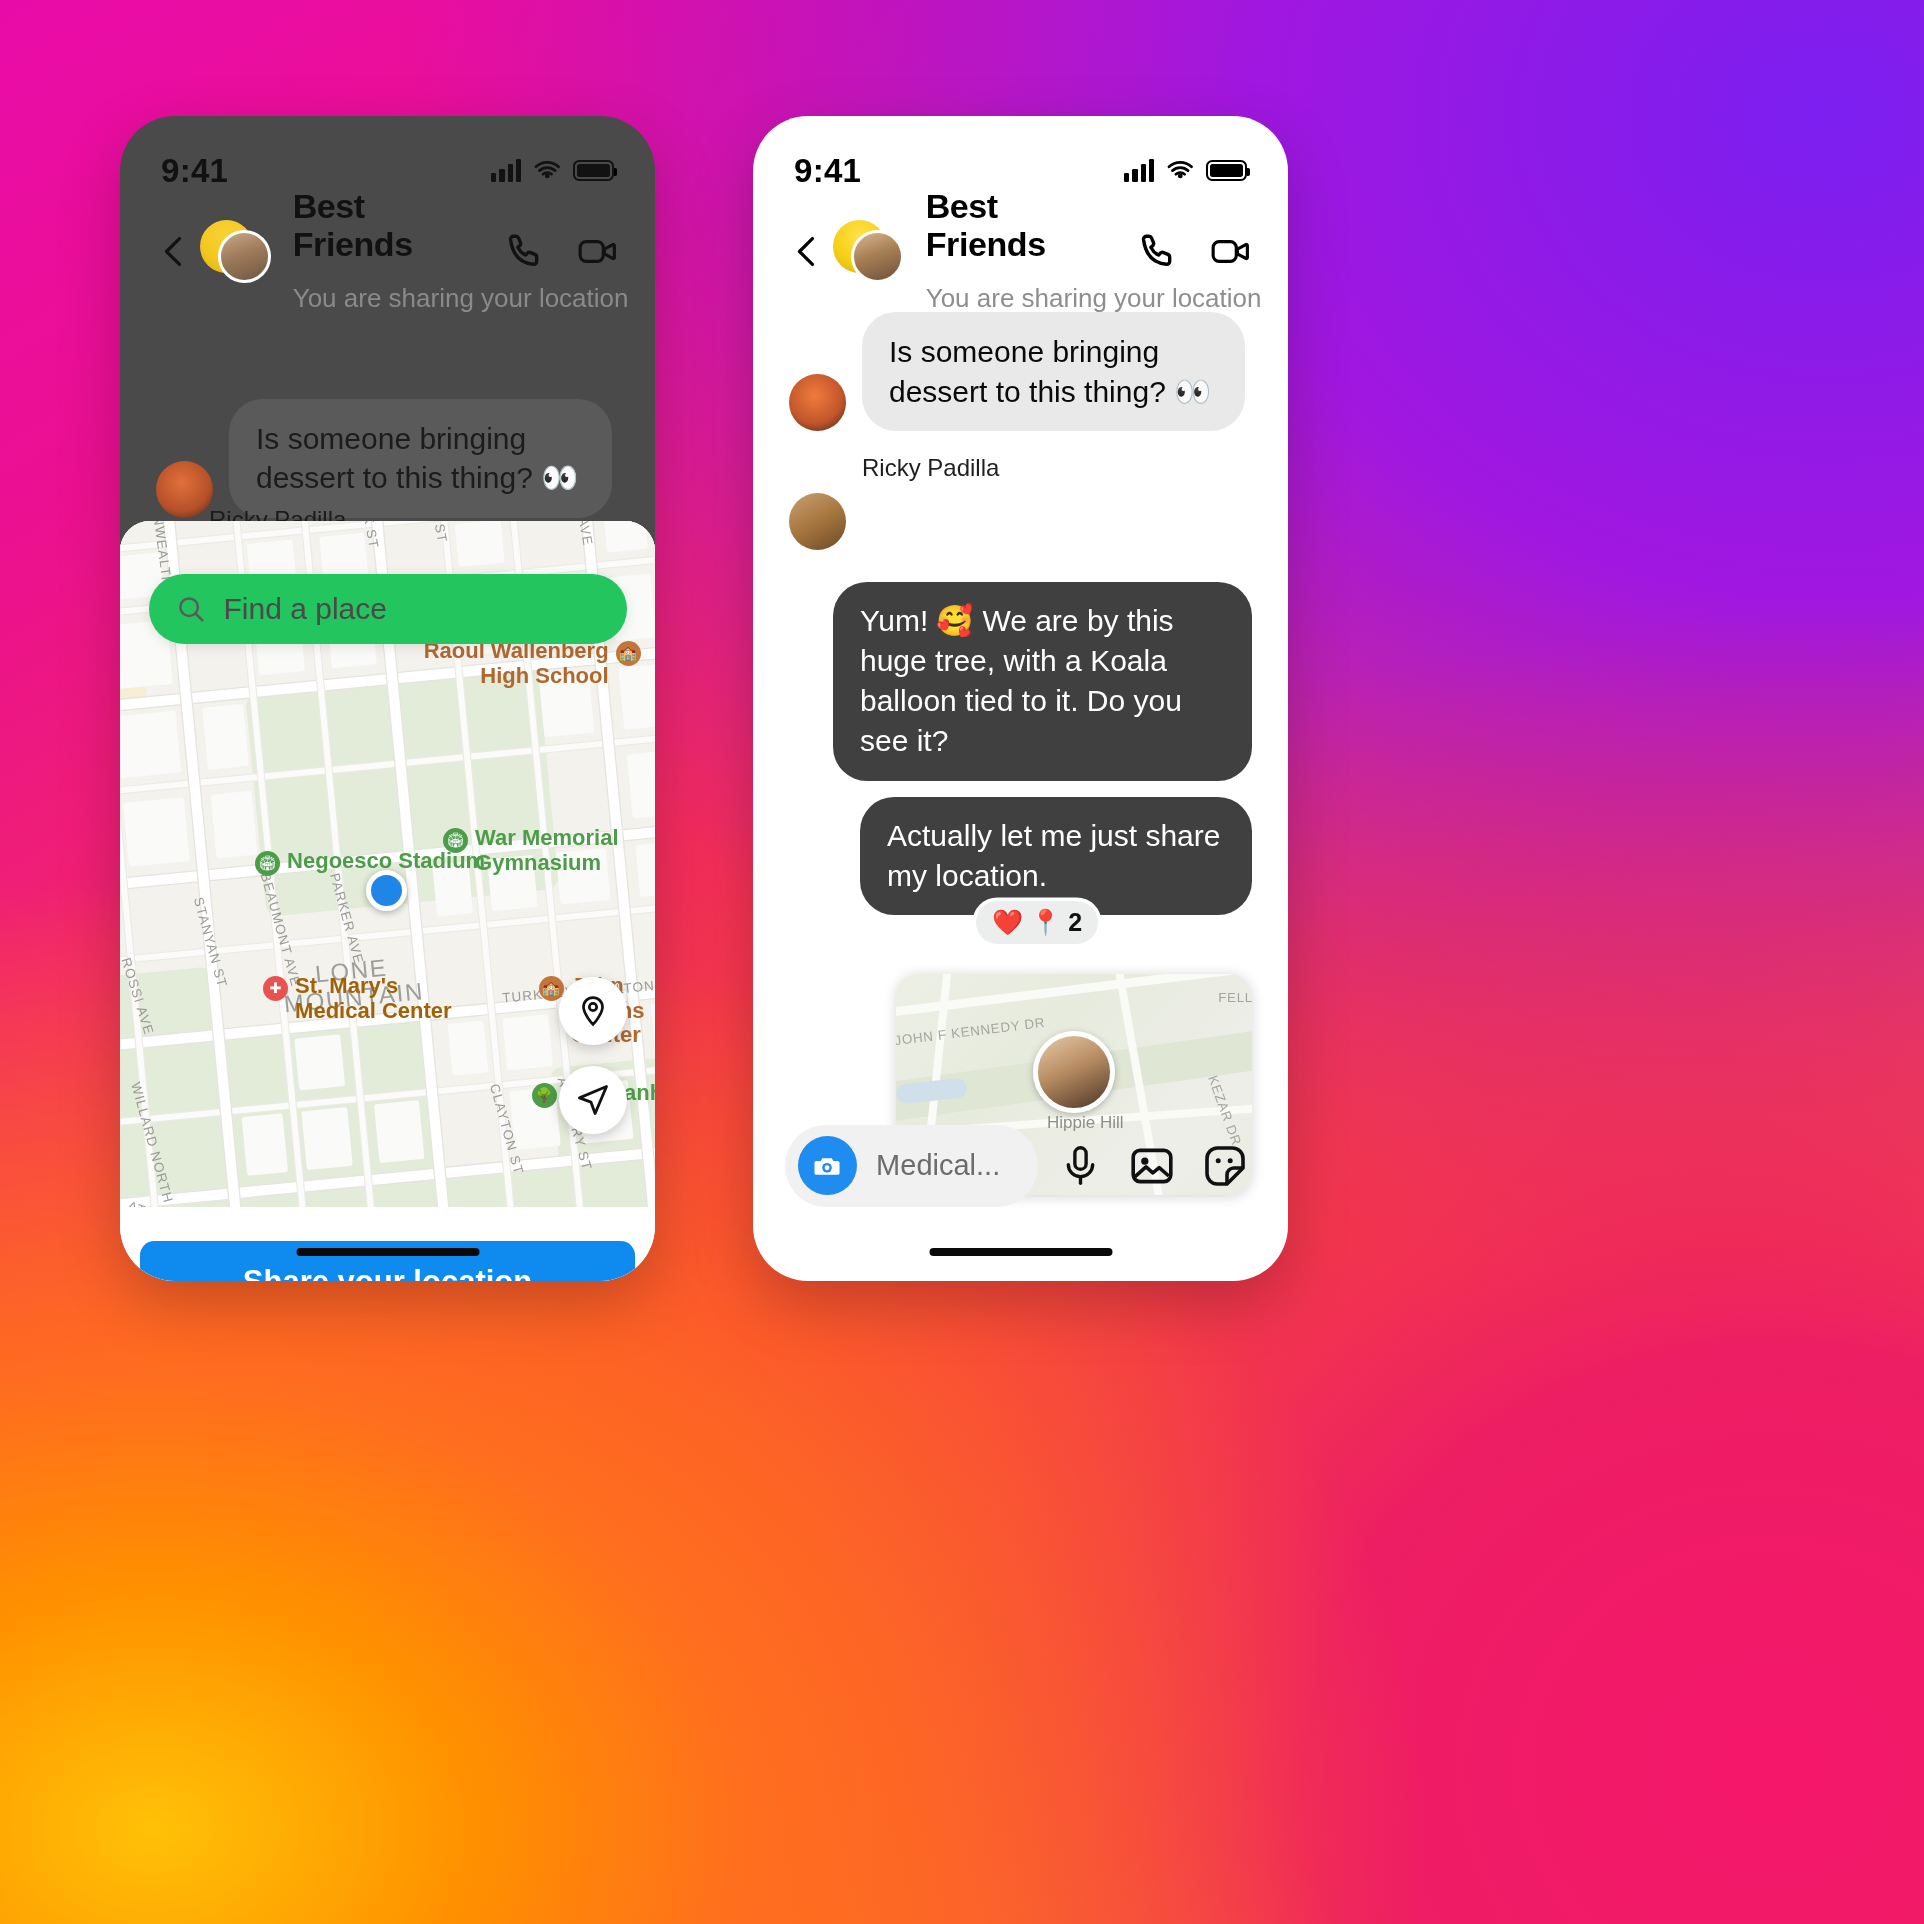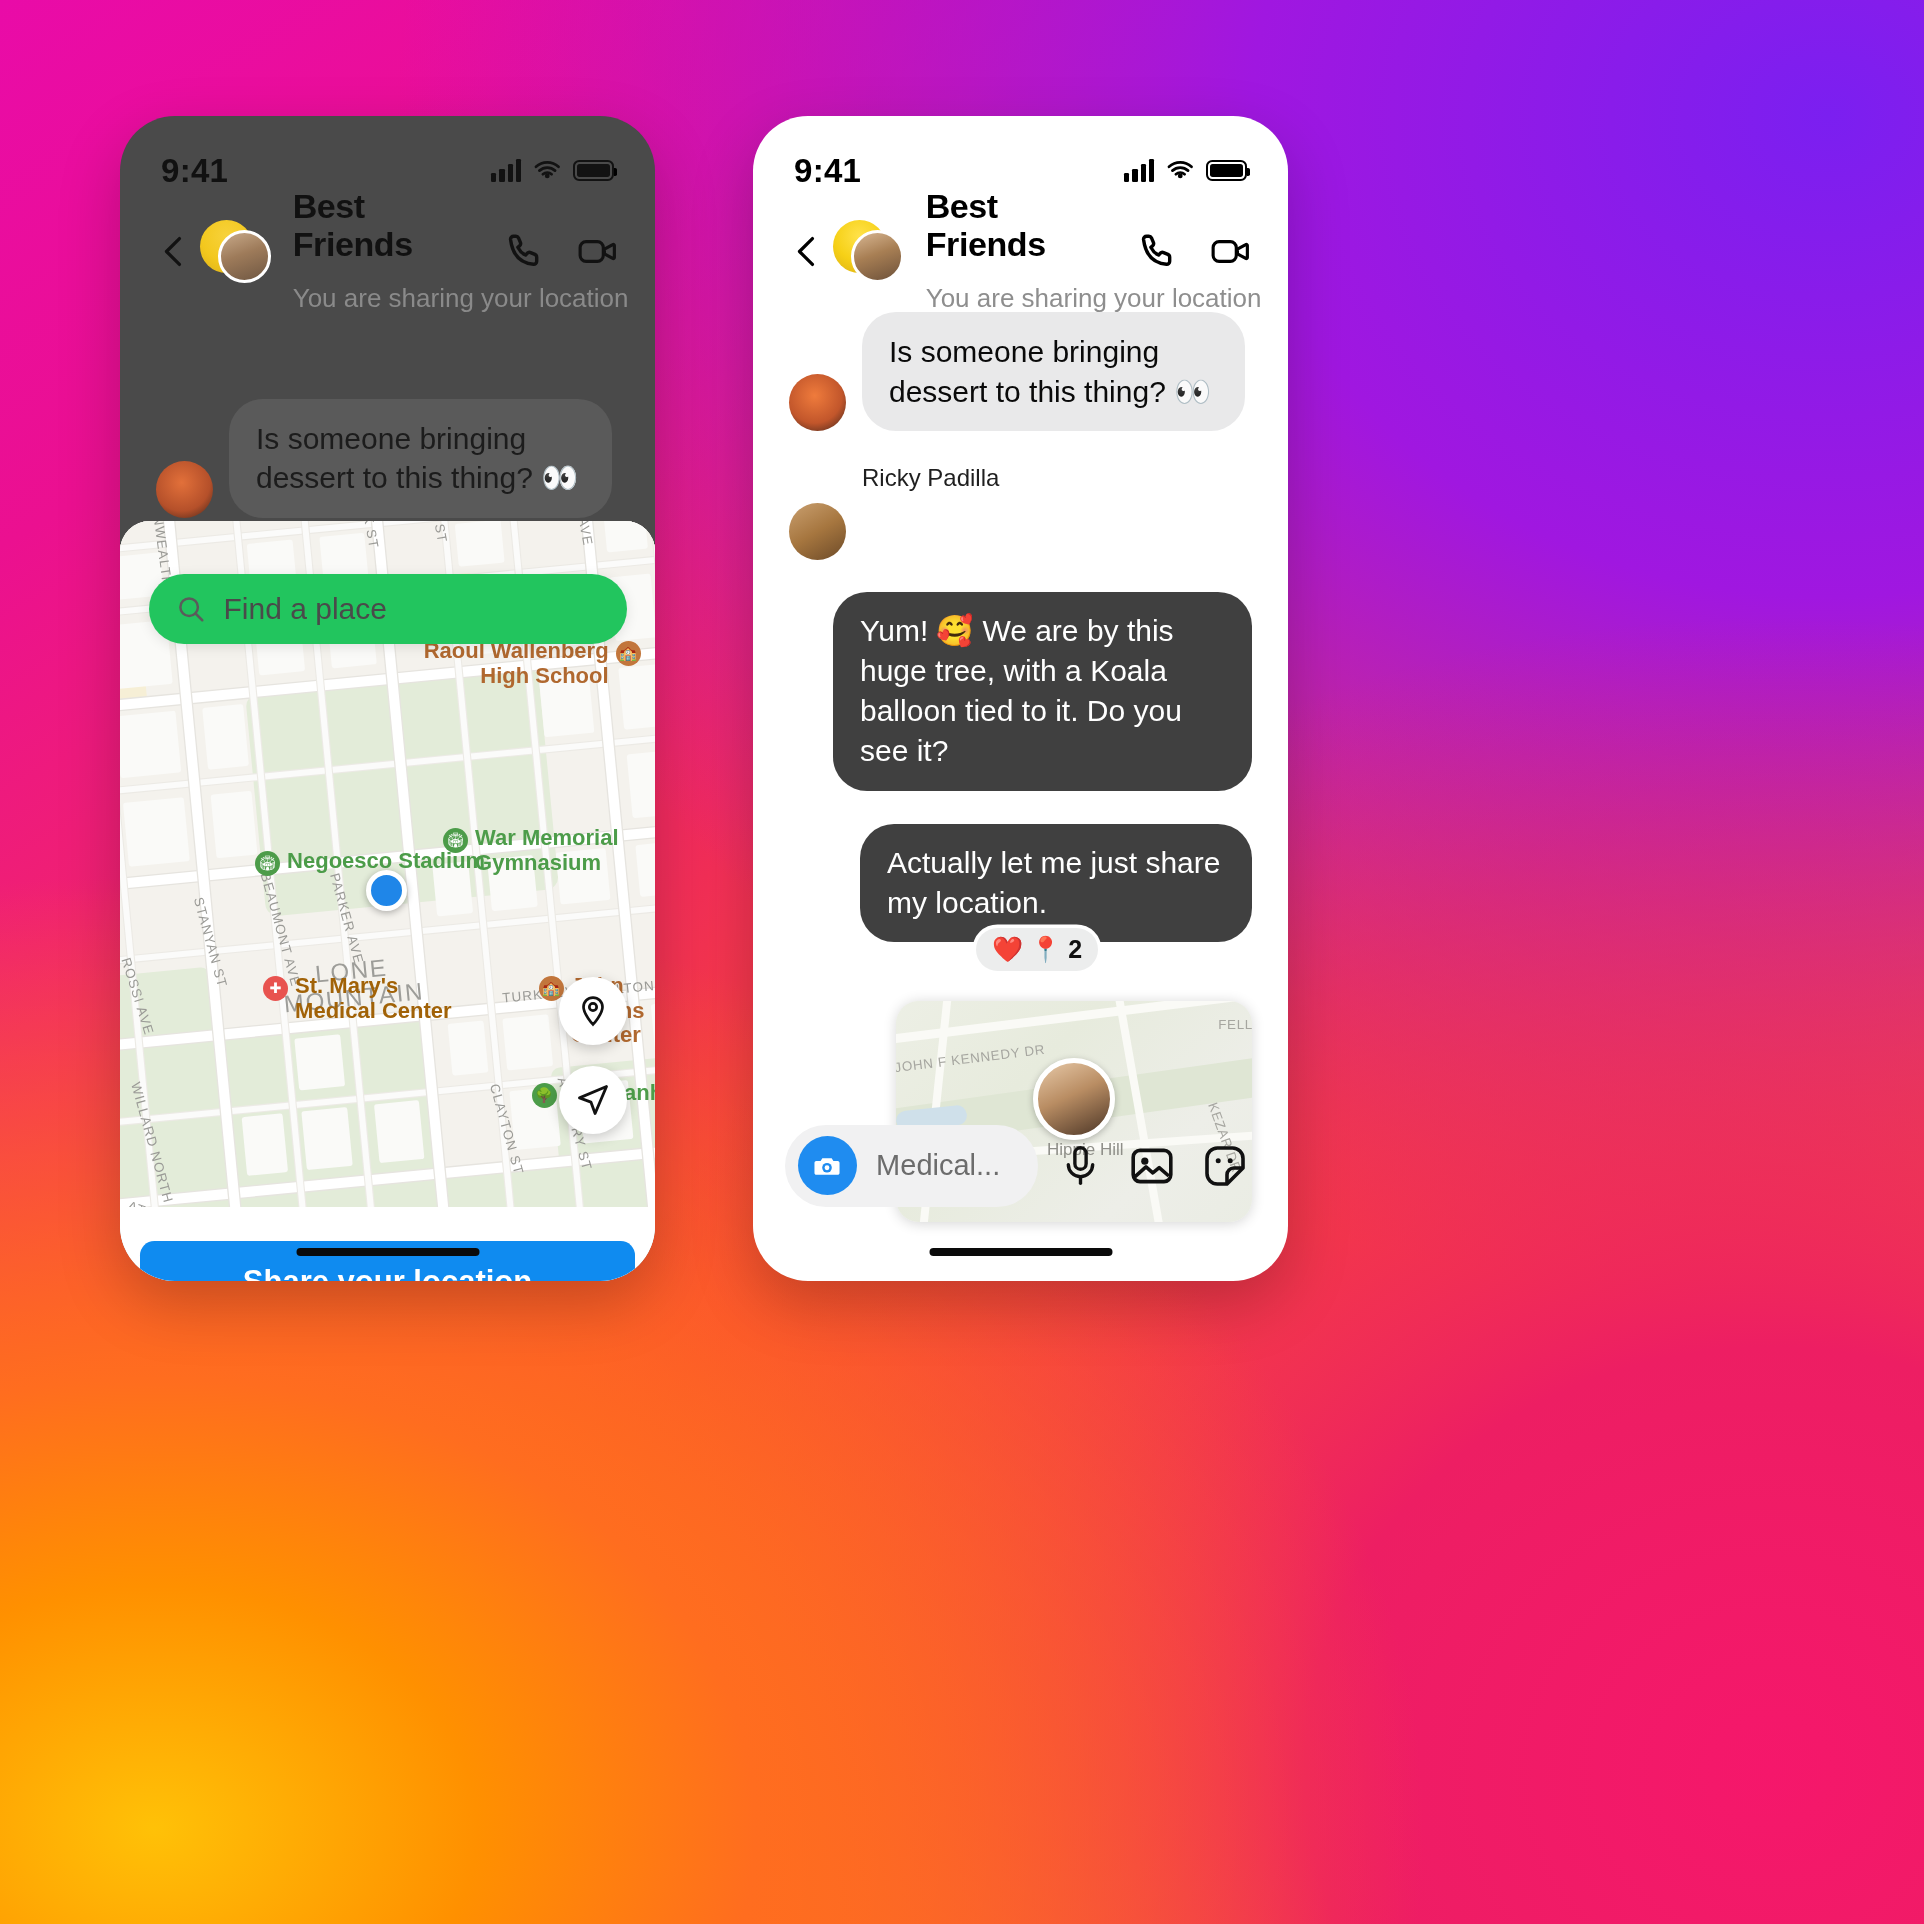--- a/index.html
+++ b/index.html
@@ -61,21 +61,21 @@
   #phone-left .hdr-sub { color:#8a8a8a; }
   #phone-left .statusbar .sig i,
   #phone-left .statusbar .batt span { background:#121212; }
   #phone-left .statusbar .batt { border-color:#121212; }
 
   .msg-row { display:flex; align-items:flex-end; gap:16px; padding:0 36px; }
   .msg-avatar { width:57px; height:57px; border-radius:50%; flex:0 0 57px; background-size:cover; }
   .bubble-in { background:#e9e9ea; border-radius:34px; padding:19.6px 27px;
                font-size:30px; line-height:1.33; color:#0a0a0a; max-width:383px; }
   #phone-left .bubble-in { background:#5a5a5a; color:#1c1c1c; }
-  .sender-name { font-size:24px; color:#1f1f1f; padding:0 36px; margin-top:33px; }
+  .sender-name { font-size:24px; color:#1f1f1f; padding:0 36px; margin-top:23px; }
   #phone-left .sender-name { color:#1c1c1c; }
 
   
   .map-sheet { position:absolute; left:0; right:0; top:405px; bottom:0;
                background:#fff; border-radius:30px 30px 0 0; overflow:hidden; }
   .map-canvas { position:absolute; left:0; right:0; top:0; height:686px; overflow:hidden;
                 background:#f3f1ec; }
   .map-inner { position:absolute; inset:-53px -36px; transform:rotate(-5.5deg); }
   .land { position:absolute; inset:0; background:#f4f2ed; }
   .green { position:absolute; background:#e3ecd9; }
@@ -412,21 +412,21 @@
       <div class="sender-name" style="padding-left:109px;">Ricky Padilla</div>
 
       <div class="msg-row" style="margin-top:10.7px;align-items:flex-end;">
         <div class="msg-avatar" style="background:linear-gradient(150deg,#caa070 0%,#a6763f 50%,#6c4a28 100%);"></div>
       </div>
 
       <div style="padding:0 36px;margin-top:32px;">
         <div class="bubble-out">Yum! 🥰 We are by this huge tree, with a Koala balloon tied to it. Do you see it?</div>
       </div>
 
-      <div style="padding:0 36px;margin-top:33px;">
+      <div style="padding:0 36px;margin-top:16px;">
         <div class="bubble-out" style="max-width:392px;">Actually let me just share my location.</div>
         <div style="display:flex;justify-content:flex-start;margin-top:-14.3px;margin-left:187px;position:relative;z-index:2;">
           <span class="reaction">
             <span>❤️ 📍</span>
             <span>2</span>
           </span>
         </div>
       </div>
 
       <div style="padding:0 36px;margin-top:30px;">

